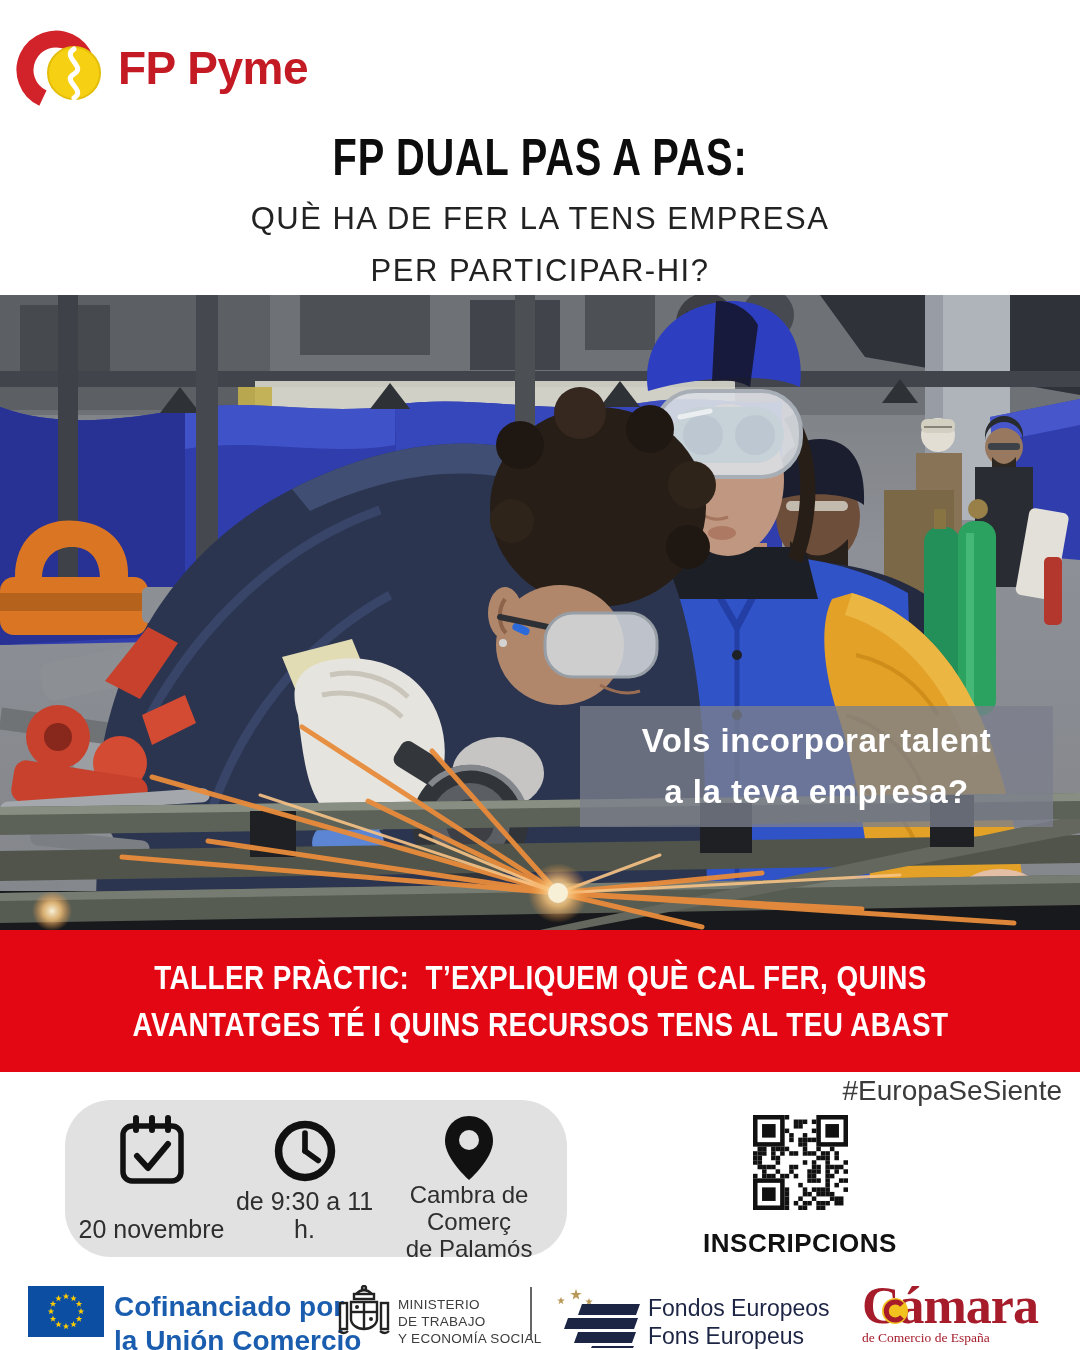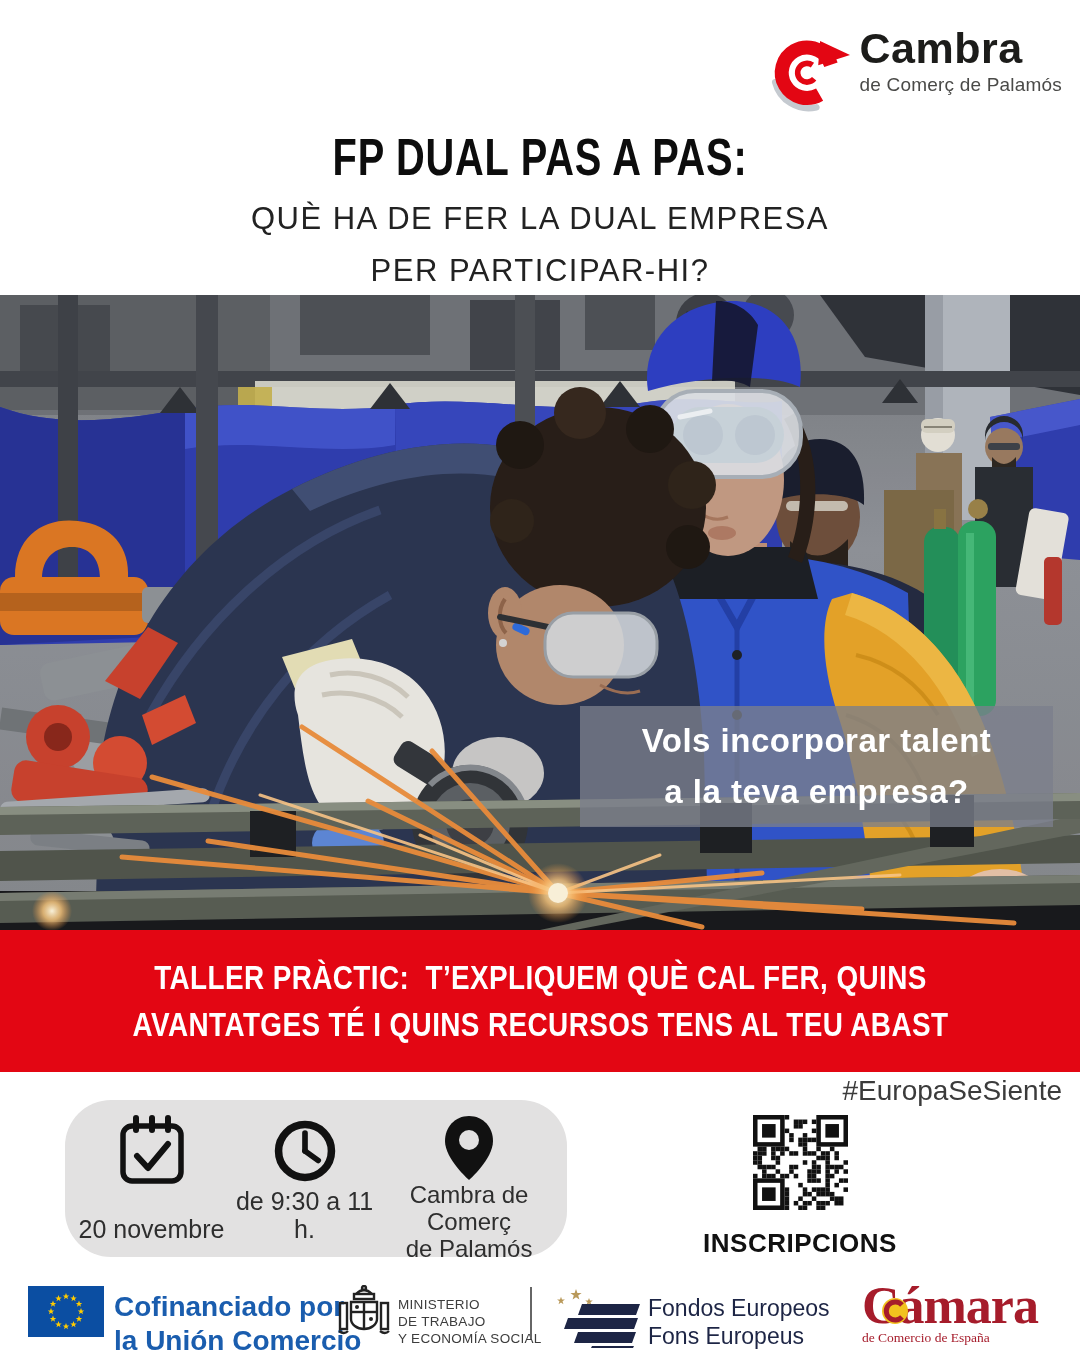--- a/index.html
+++ b/index.html
@@ -65,36 +65,33 @@
                  font-size:52px; color:#a61c2b; line-height:1; letter-spacing:-1px; }
   .camara-coin { position:absolute; left:18px; top:16px; width:30px; height:30px; pointer-events:none; }
   .camara-sub { font-family:"Liberation Serif", serif; font-size:13.5px; color:#a61c2b;
                 text-align:left; margin-top:-2px; }
 </style>
 </head>
 <body>
 
 <div class="poster">
 
-
-  <div class="logo-cambra">
-    <svg width="88" height="86" viewBox="0 0 88 92">
-      <path d="M10,60 A37,37 0 0 0 54,87" fill="none" stroke="#c5cad0" stroke-width="7" stroke-linecap="round"></path>
-      <circle cx="44" cy="50" r="27" fill="none" stroke="#e30613" stroke-width="15" stroke-dasharray="132 38" transform="rotate(60 44 50)"></circle>
-      <polygon points="58,16 90,31 56,42" fill="#e30613"></polygon>
-      <circle cx="44" cy="50" r="10" fill="none" stroke="#e30613" stroke-width="6" stroke-dasharray="46 17" transform="rotate(40 44 50)"></circle>
+  <div class="logo-fp">
+    <svg width="96" height="96" viewBox="0 0 96 96">
+      <circle cx="42" cy="50" r="31" fill="none" stroke="#d2232a" stroke-width="17" stroke-dasharray="152 43" transform="rotate(115 42 50)"></circle>
+      <circle cx="60" cy="53" r="26" fill="#f6d013"></circle>
+      <circle cx="60" cy="53" r="26" fill="none" stroke="#e3bd08" stroke-width="2"></circle>
+      <path d="M60,29 C47,37 73,47 60,54 C47,61 73,70 60,78" fill="none" stroke="#ffffff" stroke-width="5" stroke-linecap="round"></path>
     </svg>
-    <div class="cambra-col">
-      <span class="cambra-name">Cambra</span>
-      <span class="cambra-sub">de Comerç de Palamós</span>
-    </div>
-  </div>
+    <span class="fp-text">FP Pyme</span>
+  </div>
+
 
   <div class="title">FP DUAL PAS A PAS:</div>
-  <div class="subtitle sub1">QUÈ HA DE FER LA DUAL EMPRESA</div>
+  <div class="subtitle sub1">QUÈ HA DE FER LA TENS EMPRESA</div>
   <div class="subtitle sub2">PER PARTICIPAR-HI?</div>
 
   <div class="photo">
     <svg width="1080" height="635" viewBox="0 0 1080 635">
       <defs>
         <radialGradient id="glow" cx="50%" cy="50%" r="50%">
           <stop offset="0%" stop-color="#fff8e0"></stop>
           <stop offset="45%" stop-color="#ffc87a" stop-opacity="0.8"></stop>
           <stop offset="100%" stop-color="#ff9a3c" stop-opacity="0"></stop>
         </radialGradient>

